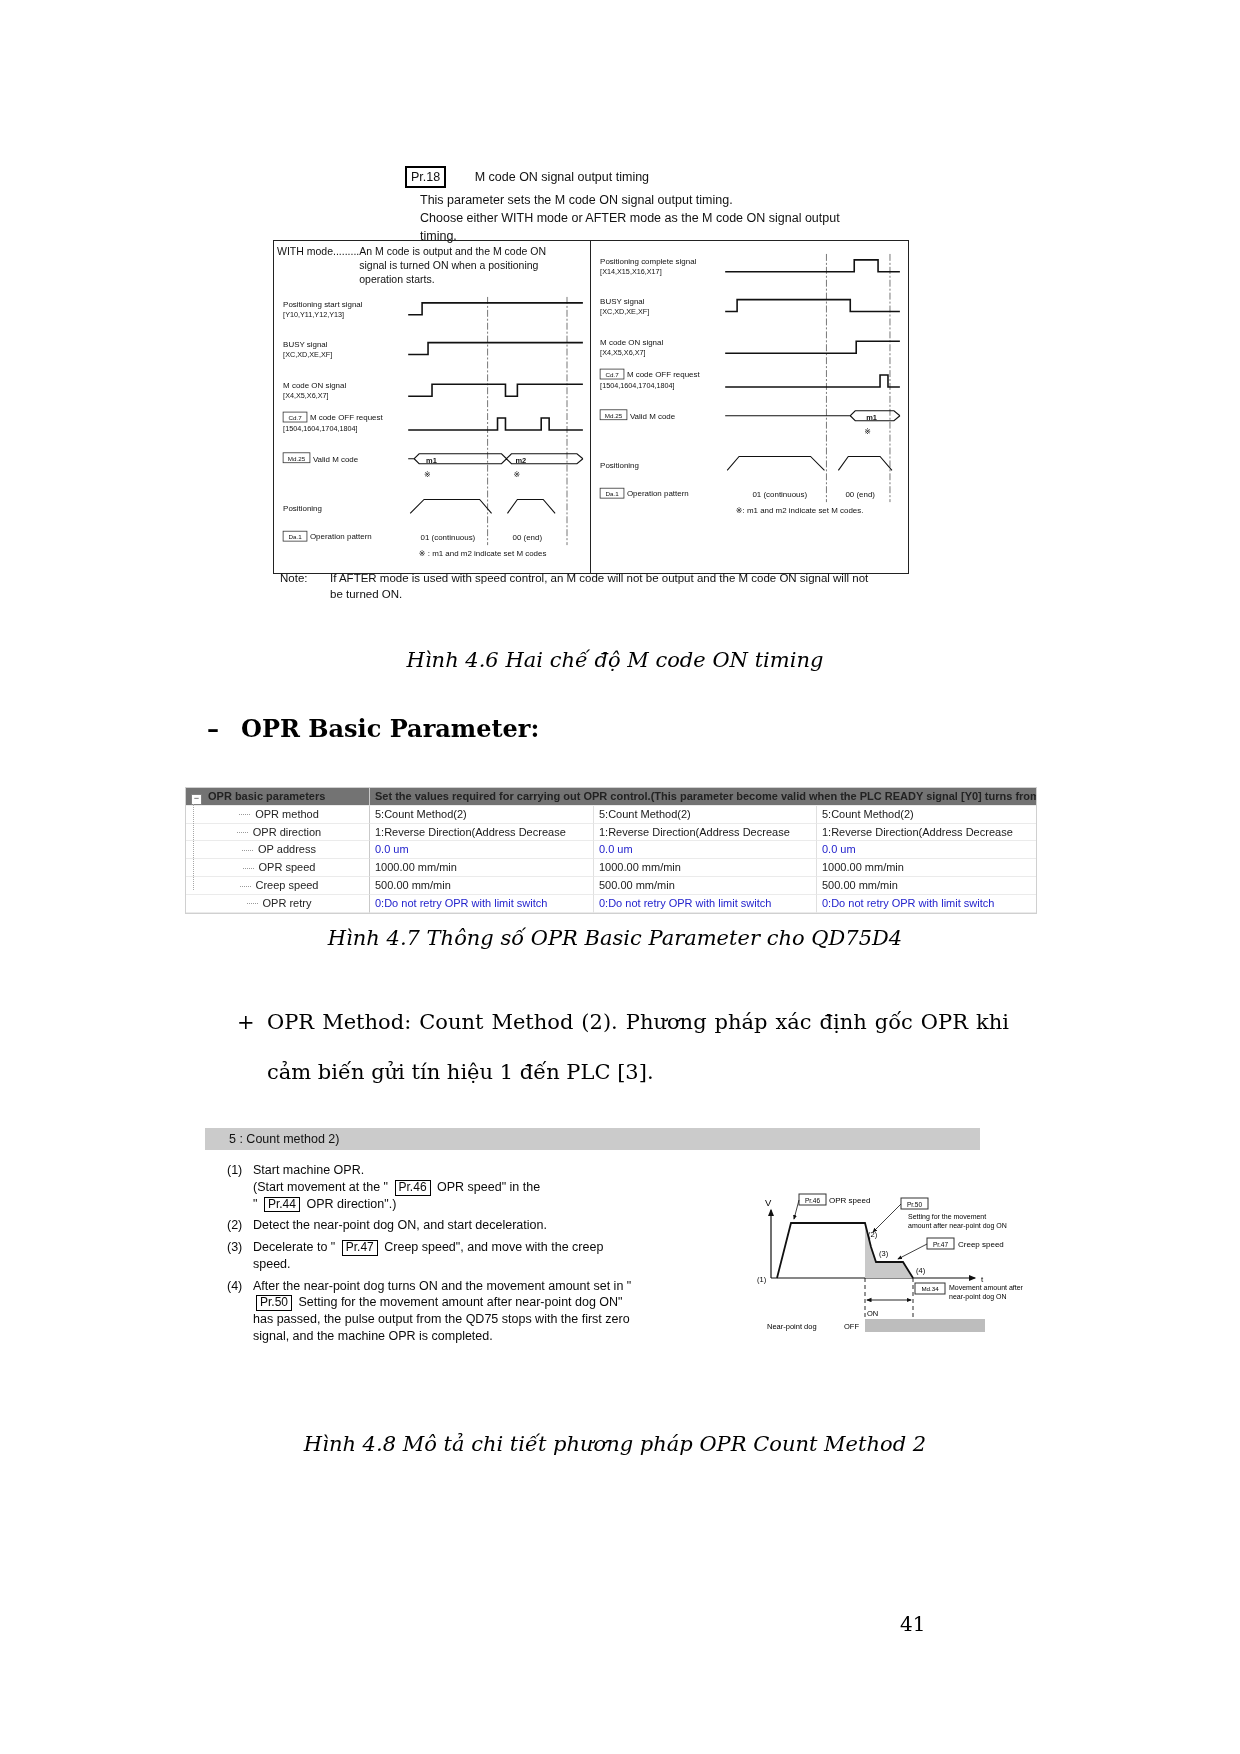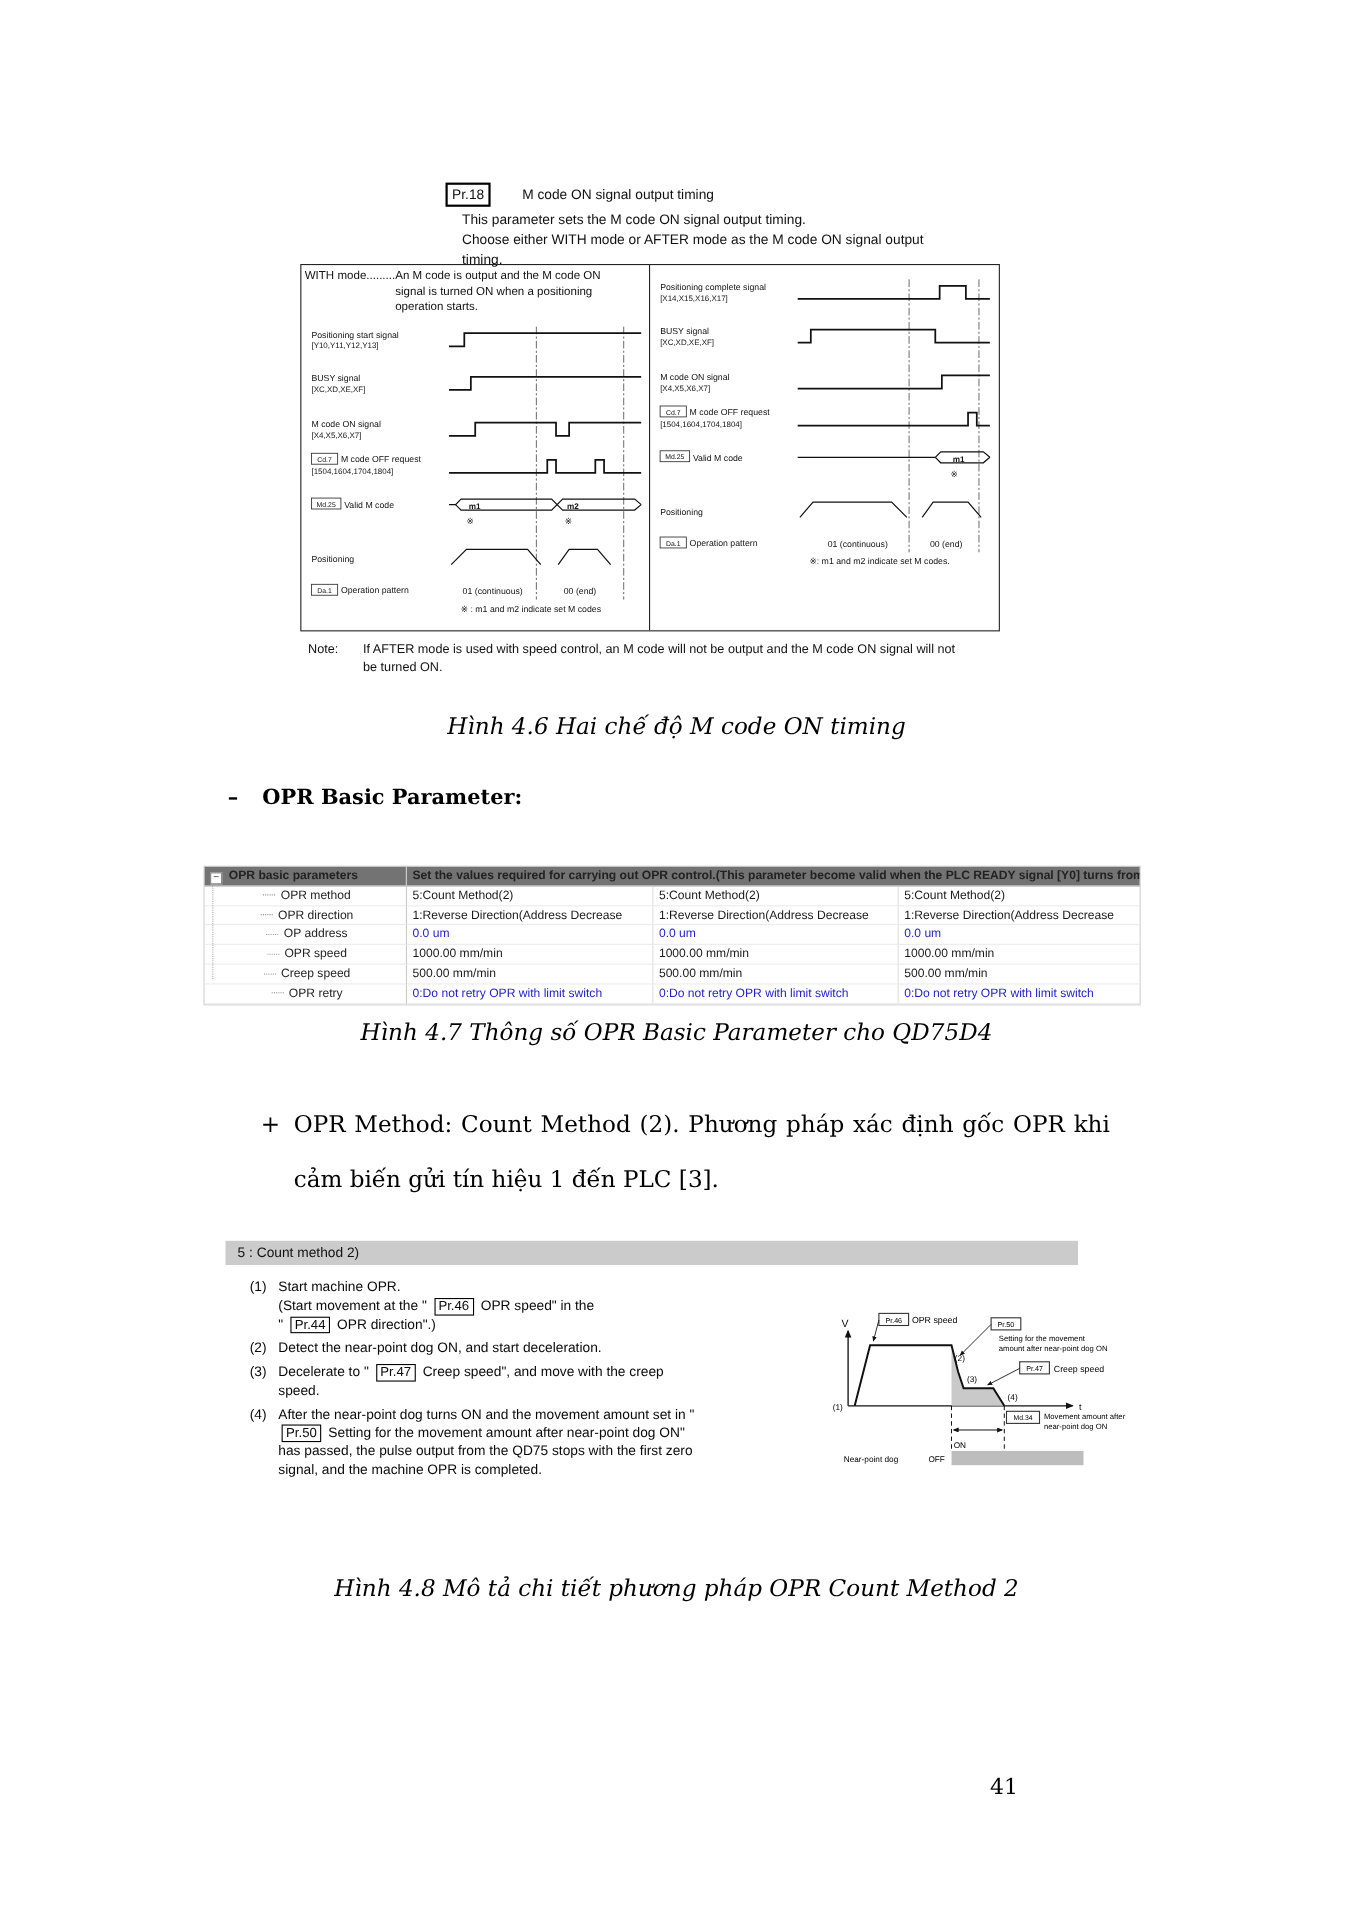--- a/index.html
+++ b/index.html
@@ -23,30 +23,30 @@
   .wf{fill:none;stroke:#111;stroke-width:1.6;}
   .wf2{fill:none;stroke:#111;stroke-width:1.1;}
   .sect{stroke:#555;stroke-width:0.8;stroke-dasharray:7 2 2 2;}
   .sg{font-size:8px;fill:#111;font-family:"Liberation Sans","DejaVu Sans",sans-serif;}
   .sm{font-size:7.3px;}
   .tag{font-size:6.3px;fill:#111;font-family:"Liberation Sans",sans-serif;}
   .tagbox{fill:none;stroke:#333;stroke-width:0.8;}
   .mlab{font-size:7.5px;font-weight:bold;fill:#111;font-family:"Liberation Sans",sans-serif;}
 
   
-  .f46-note{left:280px;top:583px;width:610px;display:flex;font-size:11.5px;line-height:1.4;}
+  .f46-note{left:280px;top:570px;width:610px;display:flex;font-size:11.5px;line-height:1.4;}
   .note-label{width:50px;flex:none;}
   .note-text{width:552px;}
 
   
   .caption{left:190px;width:850px;text-align:center;
            font-family:"DejaVu Serif","Liberation Serif",serif;font-style:italic;font-size:21px;color:#000;}
   .cap46{top:648px;} .cap47{top:926px;} .cap48{top:1432px;}
   .sec-head{left:207px;top:714px;font-family:"DejaVu Serif","Liberation Serif",serif;
-            font-weight:bold;font-size:19px;color:#000;}
+            font-weight:bold;font-size:24px;color:#000;}
   .sec-head .dash{margin-right:22px;}
 
   
   .t47{left:185px;top:787px;width:850px;border:1px solid #d0d0d0;background:#fff;
        font-size:11px;color:#1a1a1a;}
   .t-grid{display:grid;grid-template-columns:183px 224px 223px 220px;}
   .t-cell{padding:1px 5px;line-height:14.5px;height:14.8px;border-bottom:1px solid #ebebeb;
           white-space:nowrap;overflow:hidden;}
   .t-headrow{background:#737373;font-weight:bold;color:#222;}
   .t-valhead{grid-column:2/5;border-left:1px solid #c9c9c9;}
@@ -60,21 +60,21 @@
   .treeguide{position:absolute;left:193px;top:804px;height:86px;border-left:1px dotted #a8a8a8;}
 
   
   .para{left:237px;top:998px;display:flex;font-family:"DejaVu Serif","Liberation Serif",serif;
         font-size:21px;color:#000;line-height:2.38;}
   .para .plus{width:30px;flex:none;}
   .para .ptext{width:742px;text-align:justify;}
 
   
   .f48{left:205px;top:1128px;width:775px;height:265px;}
-  .f48-bar{background:#cbcbcb;height:22px;line-height:22px;padding-left:11px;font-size:12.5px;color:#111;}
+  .f48-bar{background:#cbcbcb;height:22px;line-height:22px;padding-left:24px;font-size:12.5px;color:#111;}
   .steps{width:420px;padding:12px 0 0 22px;font-size:12.5px;line-height:1.34;color:#0a0a0a;}
   .step{display:flex;margin-bottom:5px;}
   .step-num{width:26px;flex:none;}
   .step-body{width:388px;}
   .prbox{display:inline-block;border:1.6px solid #000;padding:0 3px;margin:0 3px;font-size:12px;line-height:1.15;}
   .f48-svg{position:absolute;left:550px;top:58px;}
 
   .pgnum{left:900px;top:1612px;width:120px;text-align:left;
          font-family:"DejaVu Serif","Liberation Serif",serif;font-size:20px;color:#000;}
 </style>

